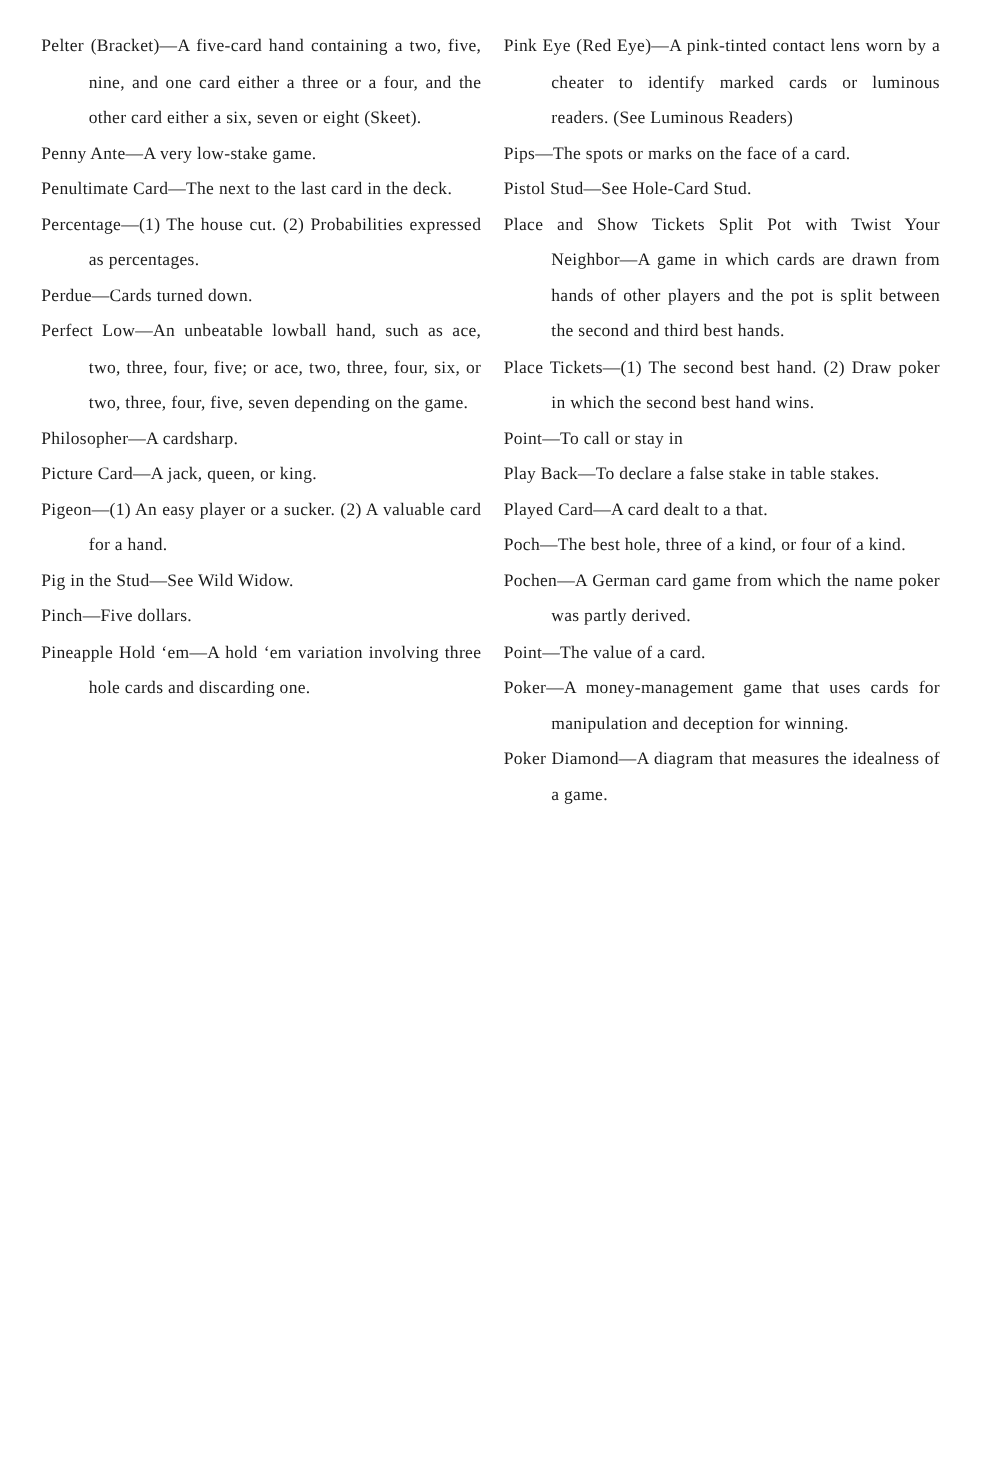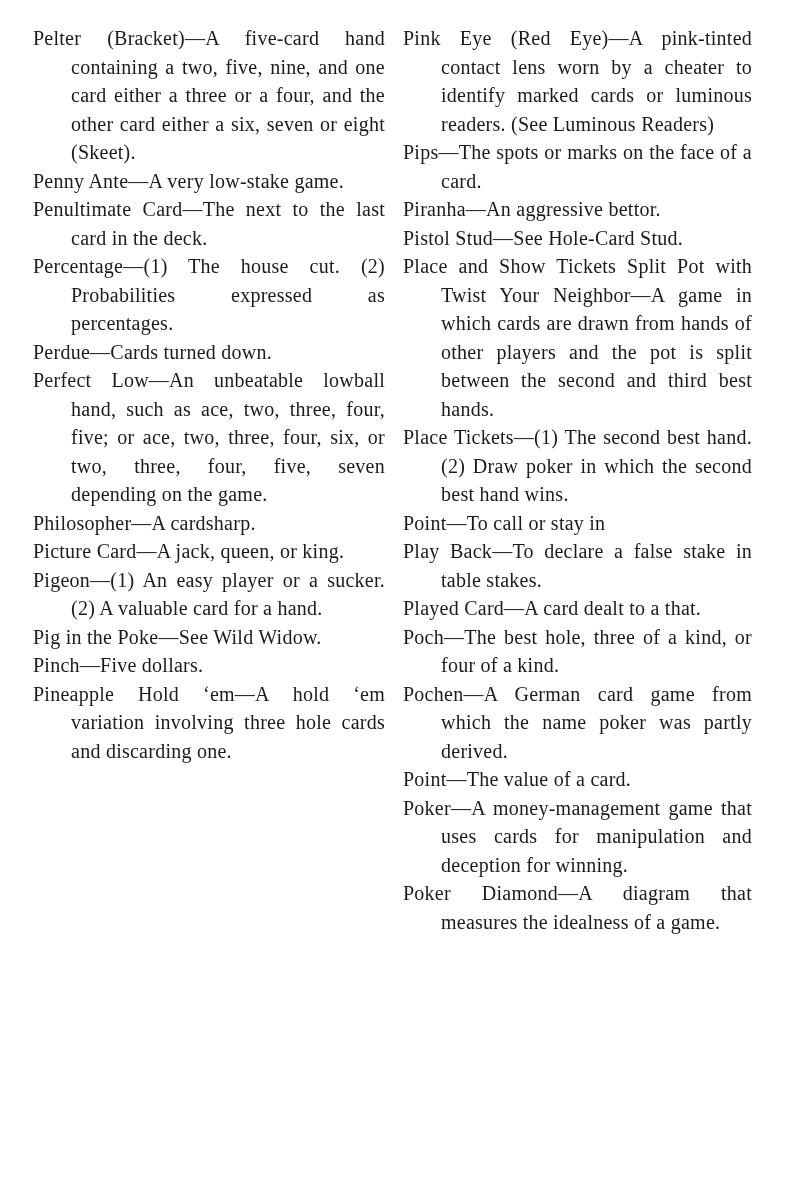--- a/index.html
+++ b/index.html
@@ -27,48 +27,47 @@
     width: 352px;
   }
   .column.right {
     width: 349px;
   }
   .entry {
     margin: 0;
     padding-left: 38px;
     text-indent: -38px;
     text-align: justify;
-    font-size: 20px;
+    font-size: 14px;
     line-height: 28.5px;
     letter-spacing: 0.25px;
     color: #1b1b1b;
   }
 </style>
 </head>
 <body>
 
 <div class="page">
   <div class="column left" id="col-left">
       <p class="entry"><span class="term">Pelter (Bracket)</span><span class="separator">—</span><span class="def">A five-card hand containing a two, five, nine, and one card either a three or a four, and the other card either a six, seven or eight (Skeet).</span></p>
       <p class="entry"><span class="term">Penny Ante</span><span class="separator">—</span><span class="def">A very low-stake game.</span></p>
       <p class="entry"><span class="term">Penultimate Card</span><span class="separator">—</span><span class="def">The next to the last card in the deck.</span></p>
       <p class="entry"><span class="term">Percentage</span><span class="separator">—</span><span class="def">(1) The house cut. (2) Probabilities expressed as percentages.</span></p>
       <p class="entry"><span class="term">Perdue</span><span class="separator">—</span><span class="def">Cards turned down.</span></p>
       <p class="entry"><span class="term">Perfect Low</span><span class="separator">—</span><span class="def">An unbeatable lowball hand, such as ace, two, three, four, five; or ace, two, three, four, six, or two, three, four, five, seven depending on the game.</span></p>
       <p class="entry"><span class="term">Philosopher</span><span class="separator">—</span><span class="def">A cardsharp.</span></p>
       <p class="entry"><span class="term">Picture Card</span><span class="separator">—</span><span class="def">A jack, queen, or king.</span></p>
       <p class="entry"><span class="term">Pigeon</span><span class="separator">—</span><span class="def">(1) An easy player or a sucker. (2) A valuable card for a hand.</span></p>
-      <p class="entry"><span class="term">Pig in the Poke</span><span class="separator">—</span><span class="def">See Wild Widow.</span></p>
+      <p class="entry"><span class="term">Pig in the Stud</span><span class="separator">—</span><span class="def">See Wild Widow.</span></p>
       <p class="entry"><span class="term">Pinch</span><span class="separator">—</span><span class="def">Five dollars.</span></p>
       <p class="entry"><span class="term">Pineapple Hold ‘em</span><span class="separator">—</span><span class="def">A hold ‘em variation involving three hole cards and discarding one.</span></p>
     </div>
   <div class="column right" id="col-right">
       <p class="entry"><span class="term">Pink Eye (Red Eye)</span><span class="separator">—</span><span class="def">A pink-tinted contact lens worn by a cheater to identify marked cards or luminous readers. (See Luminous Readers)</span></p>
       <p class="entry"><span class="term">Pips</span><span class="separator">—</span><span class="def">The spots or marks on the face of a card.</span></p>
-      <p class="entry"><span class="term">Piranha</span><span class="separator">—</span><span class="def">An aggressive bettor.</span></p>
       <p class="entry"><span class="term">Pistol Stud</span><span class="separator">—</span><span class="def">See Hole-Card Stud.</span></p>
       <p class="entry"><span class="term">Place and Show Tickets Split Pot with Twist Your Neighbor</span><span class="separator">—</span><span class="def">A game in which cards are drawn from hands of other players and the pot is split between the second and third best hands.</span></p>
       <p class="entry"><span class="term">Place Tickets</span><span class="separator">—</span><span class="def">(1) The second best hand. (2) Draw poker in which the second best hand wins.</span></p>
       <p class="entry"><span class="term">Point</span><span class="separator">—</span><span class="def">To call or stay in</span></p>
       <p class="entry"><span class="term">Play Back</span><span class="separator">—</span><span class="def">To declare a false stake in table stakes.</span></p>
       <p class="entry"><span class="term">Played Card</span><span class="separator">—</span><span class="def">A card dealt to a that.</span></p>
       <p class="entry"><span class="term">Poch</span><span class="separator">—</span><span class="def">The best hole, three of a kind, or four of a kind.</span></p>
       <p class="entry"><span class="term">Pochen</span><span class="separator">—</span><span class="def">A German card game from which the name poker was partly derived.</span></p>
       <p class="entry"><span class="term">Point</span><span class="separator">—</span><span class="def">The value of a card.</span></p>
       <p class="entry"><span class="term">Poker</span><span class="separator">—</span><span class="def">A money-management game that uses cards for manipulation and deception for winning.</span></p>

